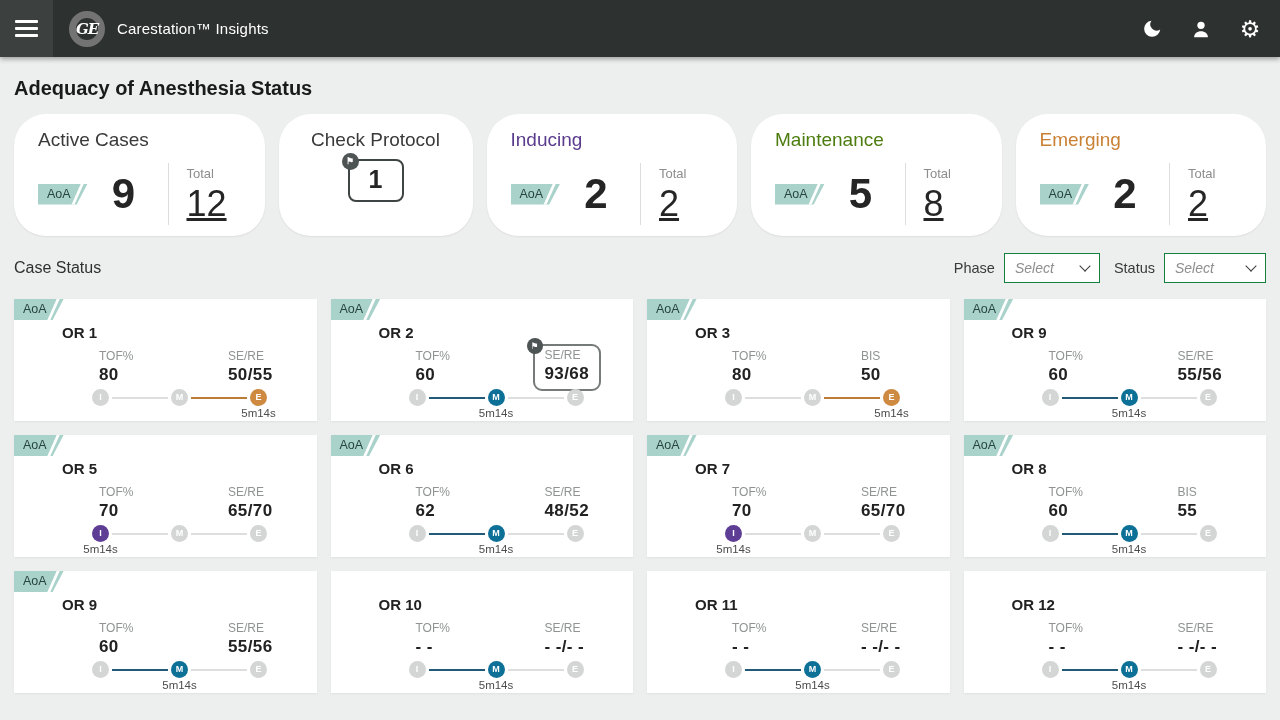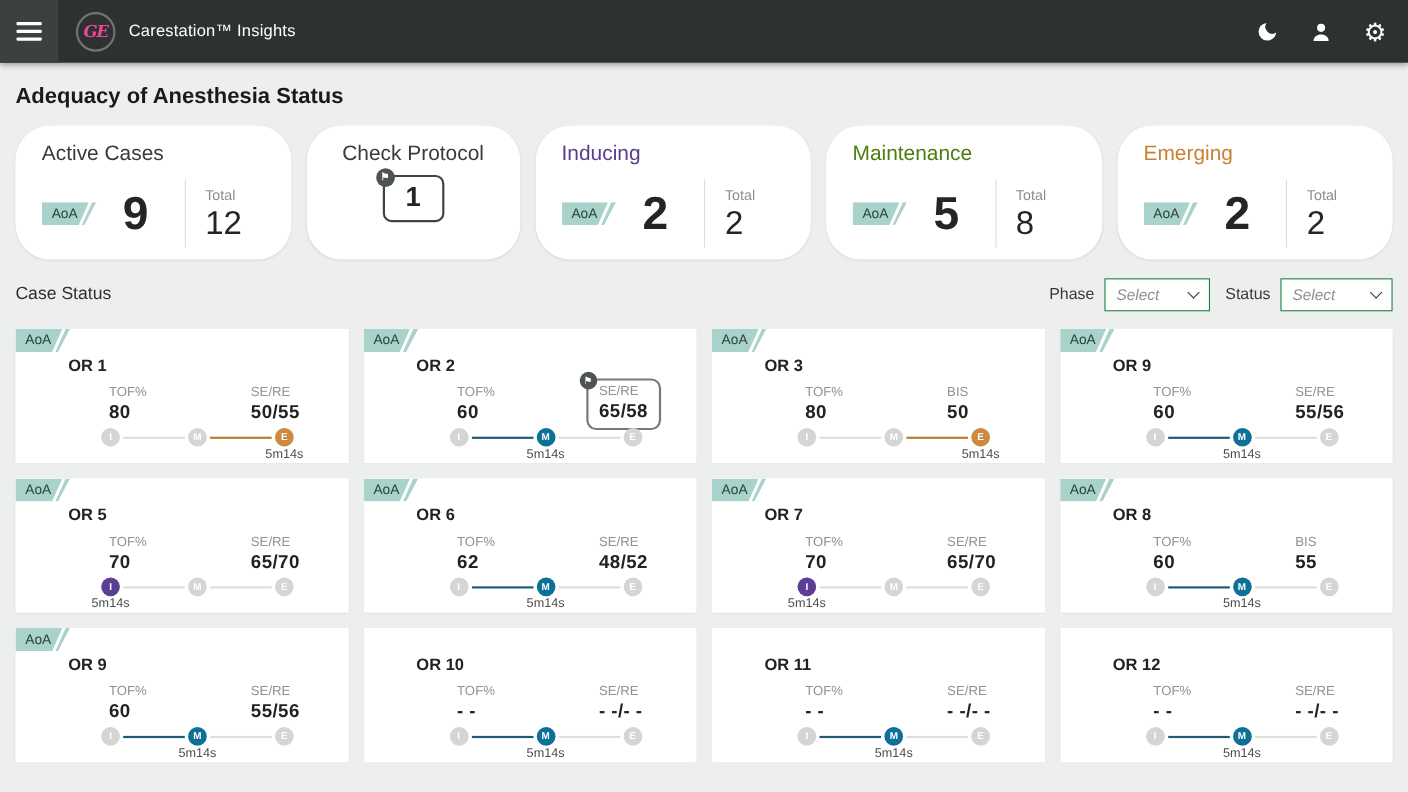--- a/index.html
+++ b/index.html
@@ -14,22 +14,22 @@
   .topbar {
     height:57px; background:#2d3130; display:flex; align-items:center;
     box-shadow:0 2px 5px rgba(0,0,0,0.35); position:relative; z-index:5;
   }
   .hamburger-btn {
     width:53px; height:57px; background:#3c403f; display:flex; flex-direction:column;
     justify-content:center; align-items:center; gap:4px; cursor:pointer; flex:0 0 53px;
   }
   .hamburger-btn span { display:block; width:23px; height:3px; background:#fff; border-radius:1px; }
   .ge-logo {
-    width:36px; height:36px; border:2px solid #737373; border-radius:50%; margin-left:16px;
-    display:flex; align-items:center; justify-content:center; color:#ec4899;
+    width:36px; height:36px; border:7px solid #737373; border-radius:50%; margin-left:16px;
+    display:flex; align-items:center; justify-content:center; color:#ffffff;
     font-family:"DejaVu Serif", serif; font-style:italic; font-weight:bold;
     font-size:15px; letter-spacing:-1px; flex:0 0 36px;
   }
   .app-title { color:#fff; font-size:15px; margin-left:12px; letter-spacing:0.2px; }
   .topbar-right { margin-left:auto; display:flex; align-items:center; gap:25px; padding-right:18px; }
   .tb-icon { width:24px; height:24px; display:flex; align-items:center; justify-content:center; cursor:pointer; }
   .gear-glyph { color:#fff; font-size:23px; line-height:24px; }
   
   .page-title { font-size:20px; font-weight:bold; color:#1a1a1a; margin:20px 14px 14px 14px; }
   
@@ -39,21 +39,21 @@
   .sum-title { font-size:19px; color:#3a3a3a; }
   .sum-title.t-inducing { color:#5a3b8e; }
   .sum-title.t-maintenance { color:#4d7c0f; }
   .sum-title.t-emerging { color:#c98135; }
   .sum-body { display:flex; align-items:center; margin-top:12px; padding-right:14px; }
   .sum-left { flex:1; display:flex; align-items:center; }
   .sum-num { font-size:42px; font-weight:bold; color:#252525; margin-left:24px; line-height:1; }
   .sum-div { width:1px; background:#ddd; height:62px; margin-right:18px; }
   .sum-right { width:64px; padding-top:2px; }
   .total-label { font-size:13px; color:#8d8d8d; }
-  .total-num { font-size:30px; color:#252525; margin-top:2px; }
+  .total-num { font-size:36px; color:#252525; margin-top:2px;text-decoration:underline; }
   
   .aoa-badge {
     display:inline-block; position:relative; background:#a9d2ca; color:#27443e;
     font-size:12.5px; padding:3px 17px 4px 9px;
     clip-path:polygon(0 0, 100% 0, calc(100% - 11px) 100%, 0 100%);
   }
   .aoa-badge::after {
     content:""; position:absolute; top:-1px; bottom:-1px; right:9px; width:3px;
     background:#fff; transform:skewX(-24deg);
   }
@@ -272,21 +272,21 @@
     <span class="aoa-badge">AoA</span>
     <div class="or-name">OR 2</div>
     <div class="metrics">
       <div class="metric m1">
         <div class="metric-label">TOF%</div>
         <div class="metric-value">60</div>
       </div>
       <div class="metric boxed">
         <span class="flag-badge">⚑</span>
         <div class="metric-label">SE/RE</div>
-        <div class="metric-value">65/58</div>
+        <div class="metric-value">93/68</div>
       </div>
     </div>
     <div class="track">
       <span class="step">
           <span class="dot dot-i"><i>I</i></span>
         </span>
       <span class="line line-im"></span>
       <span class="step">
           <span class="dot dot-m"><i>M</i></span>
         <span class="time">5m14s</span>

